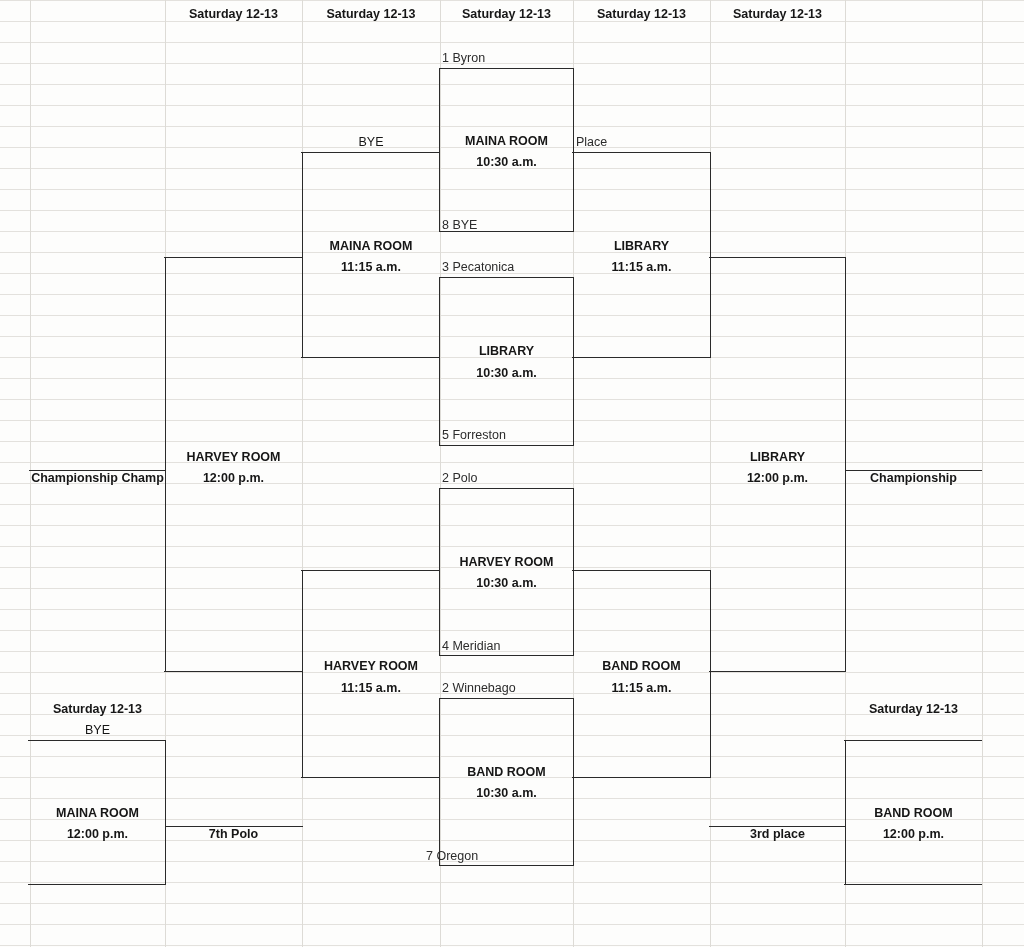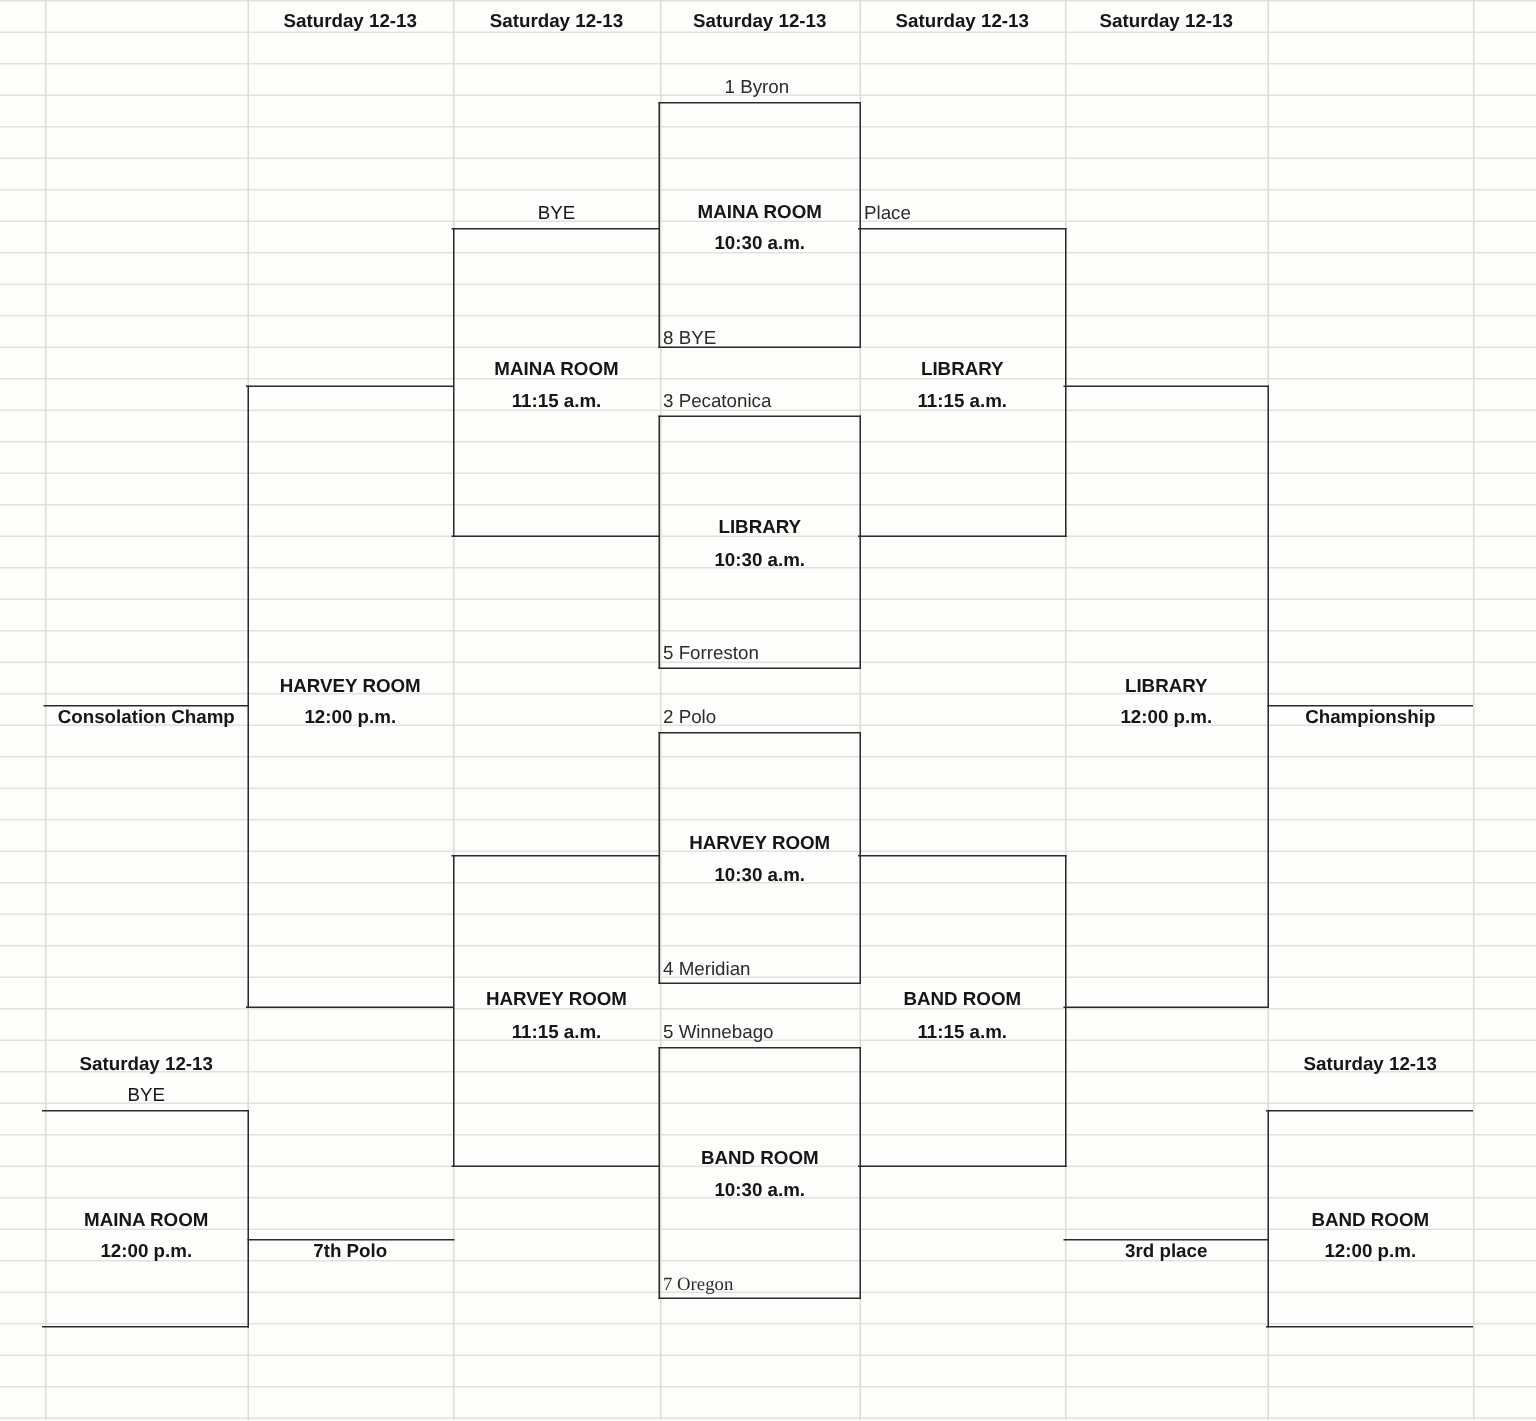--- a/index.html
+++ b/index.html
@@ -105,28 +105,28 @@
       <div class="gcol" style="left:845px"></div>
       <div class="gcol" style="left:982px"></div>
     </div>
 
   <div class="hdr" style="left:165px;top:7px;width:137px;">Saturday 12-13</div>
   <div class="hdr" style="left:302px;top:7px;width:138px;">Saturday 12-13</div>
   <div class="hdr" style="left:440px;top:7px;width:133px;">Saturday 12-13</div>
   <div class="hdr" style="left:573px;top:7px;width:137px;">Saturday 12-13</div>
   <div class="hdr" style="left:710px;top:7px;width:135px;">Saturday 12-13</div>
 
-  <div class="t seed" style="left:442px;top:51px;margin-left:41px;">1 Byron</div>
+  <div class="t seed" style="left:442px;top:51px;">1 Byron</div>
   <div class="t seed" style="left:442px;top:218px;">8 BYE</div>
   <div class="t seed" style="left:442px;top:260px;">3 Pecatonica</div>
   <div class="t seed" style="left:442px;top:428px;">5 Forreston</div>
   <div class="t seed" style="left:442px;top:471px;">2 Polo</div>
   <div class="t seed" style="left:442px;top:639px;">4 Meridian</div>
-  <div class="t seed" style="left:442px;top:681px;">5 Winnebago</div>
-  <div class="t seed" style="left:442px;top:849px;font-family:Liberation Serif, serif;">7 Oregon</div>
+  <div class="t seed" style="left:442px;top:681px;">2 Winnebago</div>
+  <div class="t seed" style="left:426px;top:849px;">7 Oregon</div>
 
   <div class="h" style="left:439px;top:68px;width:135px;"></div>
   <div class="v" style="left:439px;top:68px;height:164px;"></div>
   <div class="h" style="left:439px;top:231px;width:135px;"></div>
   <div class="v" style="left:573px;top:68px;height:164px;"></div>
   <div class="hdr" style="left:440px;top:134px;width:133px;">MAINA ROOM</div>
   <div class="hdr" style="left:440px;top:155px;width:133px;">10:30 a.m.</div>
 
   <div class="h" style="left:439px;top:277px;width:135px;"></div>
   <div class="v" style="left:439px;top:277px;height:169px;"></div>
@@ -184,21 +184,21 @@
   <div class="v" style="left:302px;top:570px;height:208px;"></div>
   <div class="hdr" style="left:302px;top:659px;width:138px;">HARVEY ROOM</div>
   <div class="hdr" style="left:302px;top:681px;width:138px;">11:15 a.m.</div>
 
   <div class="h" style="left:164px;top:257px;width:138px;"></div>
   <div class="h" style="left:164px;top:671px;width:138px;"></div>
   <div class="v" style="left:165px;top:257px;height:415px;"></div>
   <div class="hdr" style="left:165px;top:450px;width:137px;">HARVEY ROOM</div>
   <div class="hdr" style="left:165px;top:471px;width:137px;">12:00 p.m.</div>
   <div class="h" style="left:29px;top:470px;width:137px;"></div>
-  <div class="hdr" style="left:29px;top:471px;width:137px;">Consolation Champ</div>
+  <div class="hdr" style="left:29px;top:471px;width:137px;">Championship Champ</div>
 
   <div class="hdr" style="left:29px;top:702px;width:137px;">Saturday 12-13</div>
   <div class="hdr" style="left:29px;top:723px;width:137px;font-weight:normal;">BYE</div>
 
   <div class="h" style="left:28px;top:740px;width:138px;"></div>
   <div class="h" style="left:28px;top:884px;width:138px;"></div>
   <div class="v" style="left:165px;top:740px;height:145px;"></div>
   <div class="hdr" style="left:29px;top:806px;width:137px;">MAINA ROOM</div>
   <div class="hdr" style="left:29px;top:827px;width:137px;">12:00 p.m.</div>
   <div class="h" style="left:165px;top:826px;width:138px;"></div>

